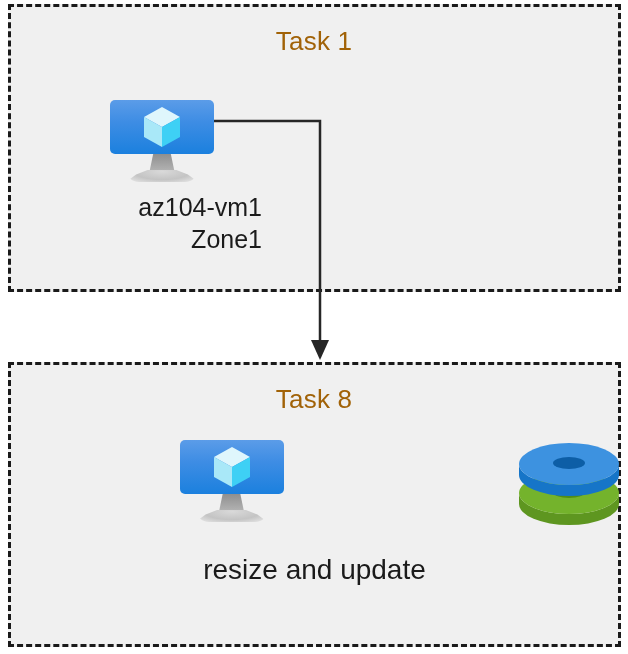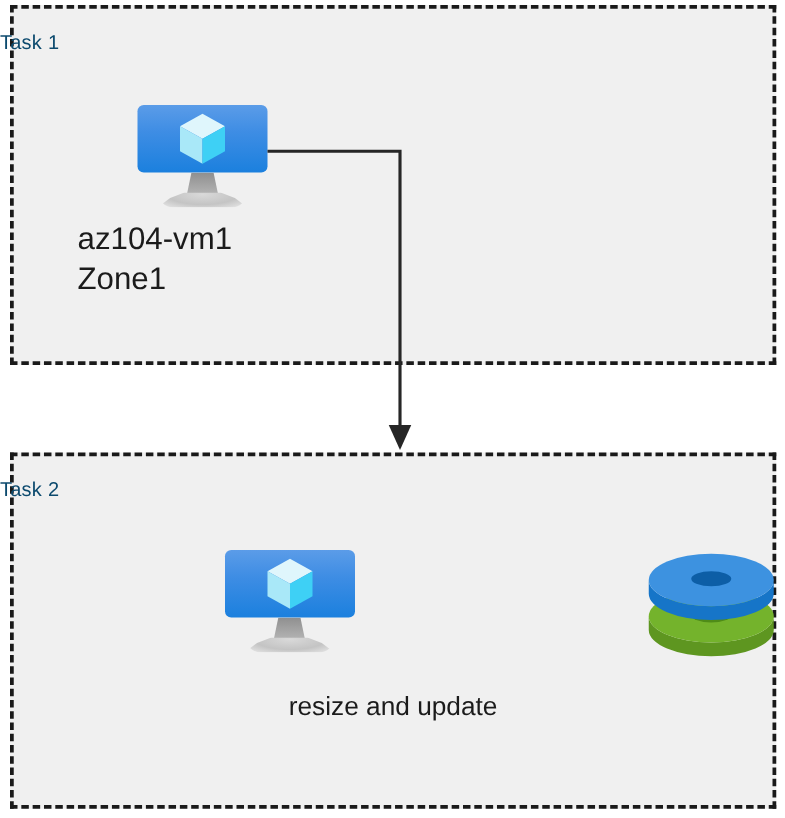--- a/index.html
+++ b/index.html
@@ -14,31 +14,31 @@
     position:absolute;
     background:#f0f0f0;
     border:3px dashed #1a1a1a;
     box-sizing:border-box;
   }
   #task1-box{left:8px;top:4px;width:613px;height:288px;}
   #task2-box{left:8px;top:362px;width:613px;height:285px;}
 
   .task-title{
     position:absolute;left:0;right:0;
-    text-align:left;
-    color:#0c4a6e;
-    font-size:16px;
+    text-align:center;
+    color:#a16207;
+    font-size:26px;
     letter-spacing:0.2px;
     white-space:nowrap;
   }
   #task1-title{top:26px;}
   #task2-title{top:384px;}
 
   
-  .node{position:absolute;text-align:left;}
+  .node{position:absolute;text-align:right;margin-top:16px;}
   #node-vm1{left:62px;top:84px;width:200px;}
   #node-vm2{left:365px;top:84px;width:200px;}
 
   .node-label{
     margin-top:8px;
     font-size:25px;
     line-height:1.26;
     color:#1b1b1b;
     white-space:pre-line;
   }
@@ -69,21 +69,21 @@
   }
 
   
   #task2-content{
     position:absolute;left:8px;top:440px;width:613px;text-align:center;
   }
   .t2-icons{
     display:flex;justify-content:center;align-items:flex-start;gap:62px;
   }
   .t2-caption{
-    margin-top:26px;font-size:21px;color:#1b1b1b;
+    margin-top:26px;font-size:28px;color:#1b1b1b;
   }
 
   
   .disks-icon{position:relative;width:104px;height:88px;}
 
   
   .connector{position:absolute;left:0;top:0;width:628px;height:654px;pointer-events:none;}
 </style>
 </head>
 <body>
@@ -104,21 +104,21 @@
       </div>
       <div class="vm-neck"></div>
       <div class="vm-base"></div>
     </div>
     <div class="node-label">az104-vm1
 Zone1</div>
   </div>
 
 
   <div class="task-box" id="task2-box"></div>
-  <div class="task-title" id="task2-title">Task 2</div>
+  <div class="task-title" id="task2-title">Task 8</div>
 
   <div id="task2-content">
     <div class="t2-icons">
 
       <div class="vm-icon">
         <div class="vm-screen">
           <svg class="vm-cube" viewBox="0 0 40 42">
             <polygon points="20,1 38,11 20,21 2,11" fill="#dff6fc"></polygon>
             <polygon points="2,11 20,21 20,41 2,31" fill="#a9e8f8"></polygon>
             <polygon points="20,21 38,11 38,31 20,41" fill="#3ed0f5"></polygon>

